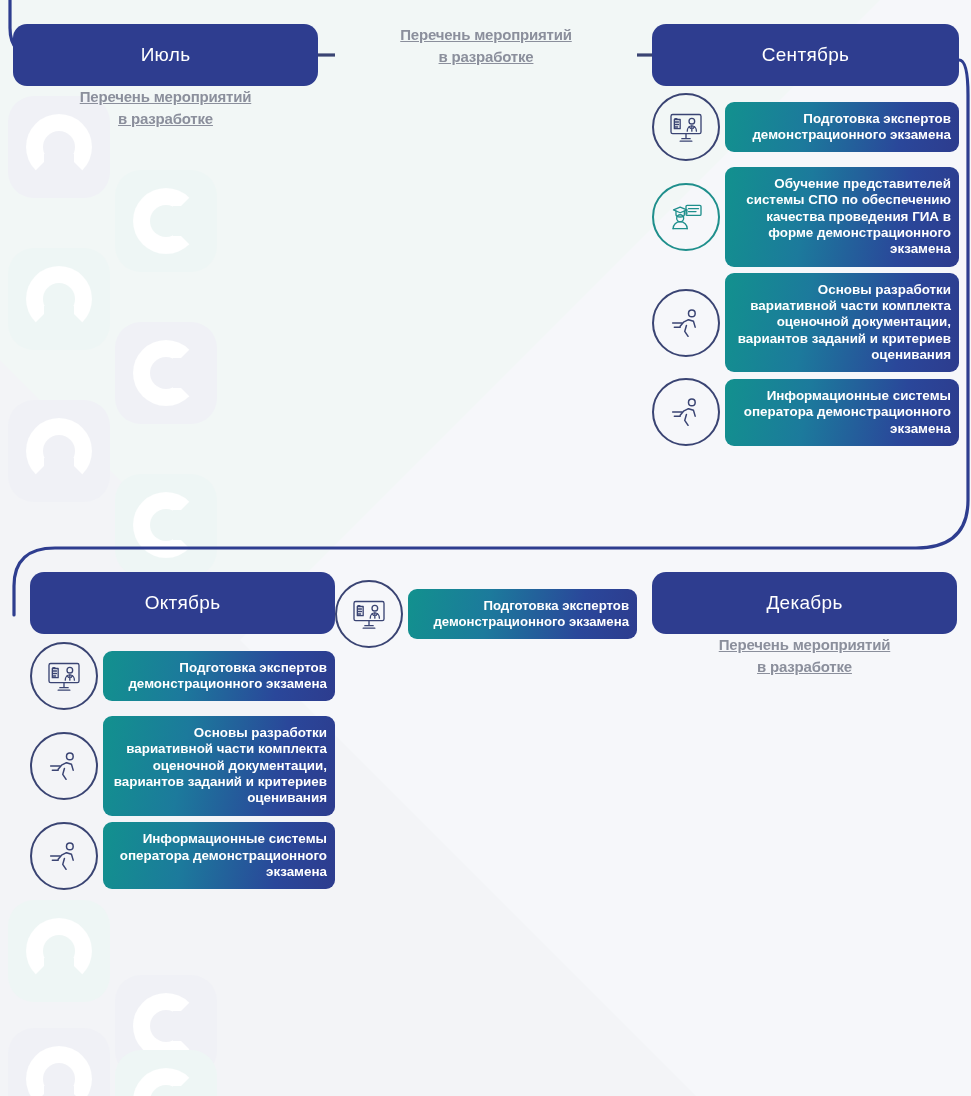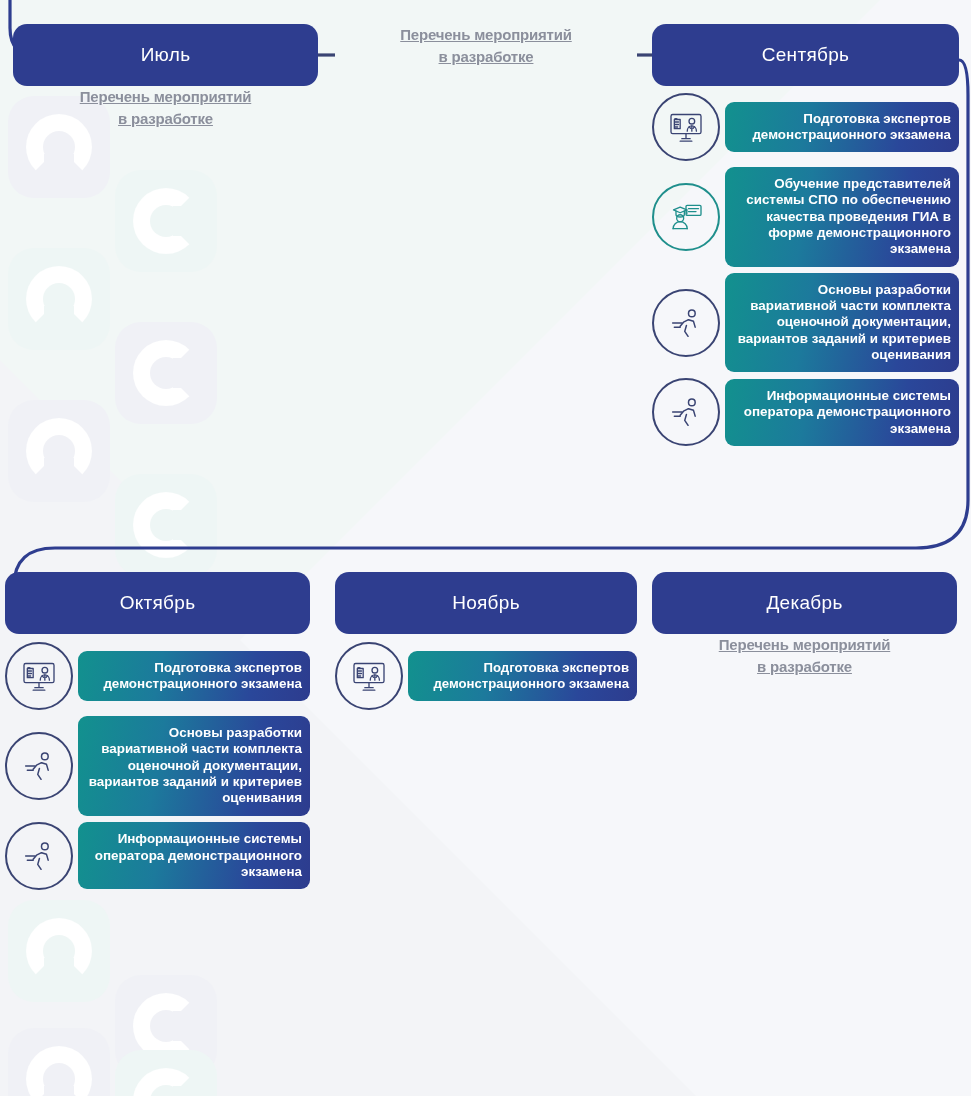--- a/index.html
+++ b/index.html
@@ -60,21 +60,21 @@
     font-weight:bold;font-size:13.6px;line-height:1.22;
     text-align:right;padding:9px 8px;
     background:linear-gradient(100deg,#12918e 0%,#1c7a9c 35%,#2a479a 75%,#2d3c8e 100%);
     box-sizing:border-box;
   }
 
   
   #col-july{left:13px;top:24px;width:305px;}
   #col-august{left:335px;top:24px;width:302px;}
   #col-september{left:652px;top:24px;width:307px;}
-  #col-october{left:5px;top:572px;width:305px;}
+  #col-october{left:30px;top:572px;width:305px;}
   #col-november{left:335px;top:572px;width:302px;}
   #col-december{left:652px;top:572px;width:305px;}
 
   #col-september .items{margin-top:7px;}
   #col-september .card{font-size:13.4px;}
   #col-october .card{font-size:13.4px;}
   #col-november .card{font-size:13.2px;}
 </style>
 </head>
 <body>
@@ -264,23 +264,20 @@
             <path d="M8 24h11M10 29h7"></path>
           </svg>
         </div>
         <div class="card">Информационные системы оператора демонстрационного экзамена</div>
       </div>
 
     </div>
   </div>
 
   <div class="col" id="col-november">
-    <div class="month-head">
-      <span>Ноябрь</span>
-    </div>
     <div class="items">
 
       <div class="item">
         <div class="ic navy">
           <svg width="40" height="40" viewBox="0 0 48 48" fill="none" stroke="#3a4473" stroke-width="1.6" stroke-linecap="round" stroke-linejoin="round">
             <rect x="6" y="9" width="36" height="23" rx="2"></rect>
             <path d="M19 38h10M24 32v6M17 41h14"></path>
             <path d="M10 15h7v11h-7zM10 15c0-1 3-1.6 3.5-.6M17 15v11"></path>
             <path d="M11 18h4M11 21h4M11 24h3"></path>
             <circle cx="31" cy="17" r="3.4"></circle>

